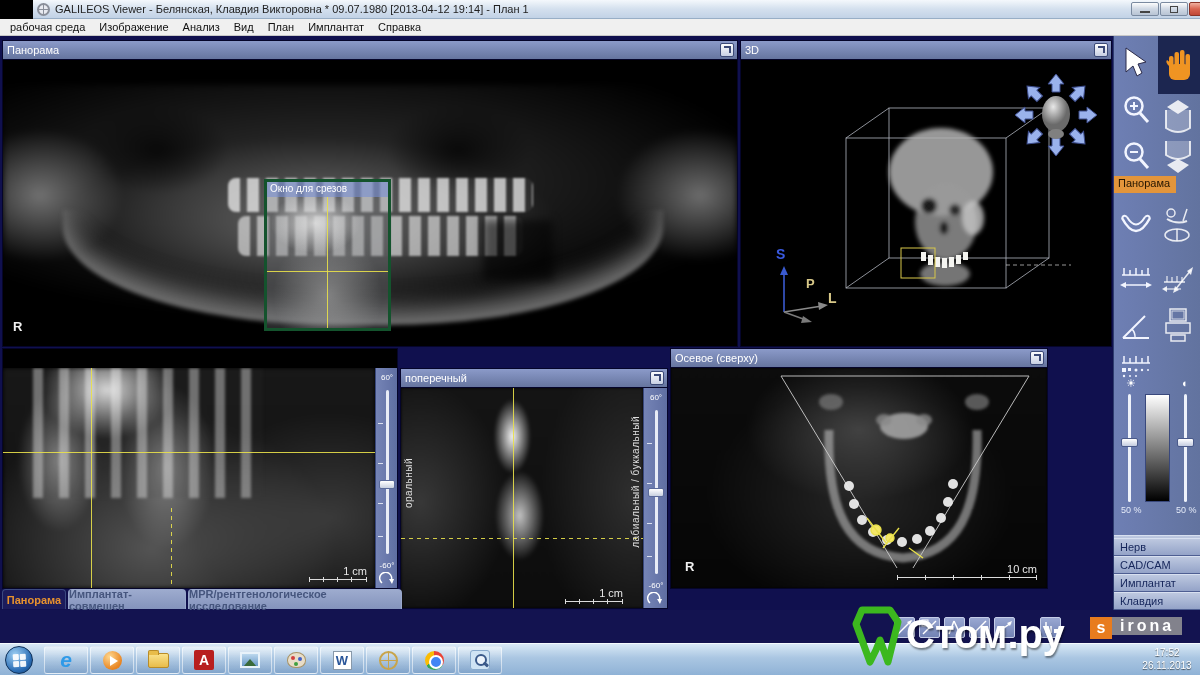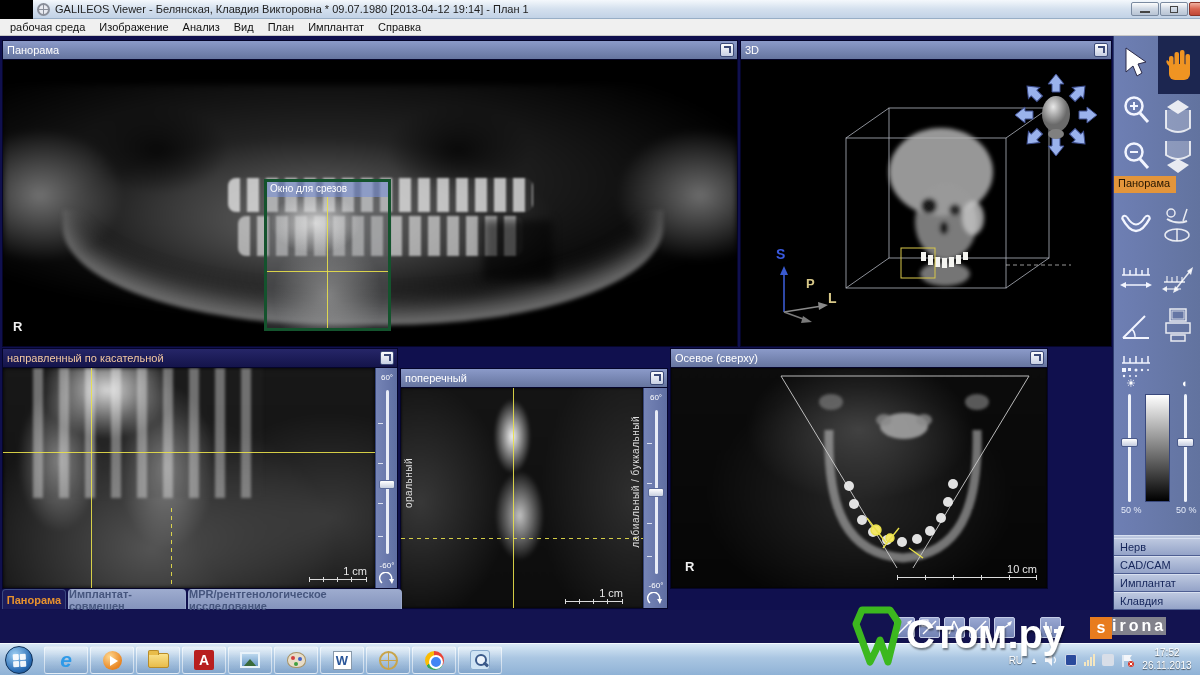--- a/index.html
+++ b/index.html
@@ -151,21 +151,21 @@
   .tab.active { background:#1c1c5c; color:#e8922e; font-weight:bold; border-color:#3c4a80; }
 
   
   #bstrip { left:0; top:610px; width:1200px; height:33px; background:#131350; }
   .mini-icon { position:absolute; top:7px; width:21px; height:21px;
     background:linear-gradient(#9aa8d2,#7282b4); border:1px solid #c6cee8; border-radius:2px; }
   #sirona { position:absolute; top:7px; left:1090px; height:22px; display:flex; }
   #sirona-s { width:22px; height:22px; background:#e87c1e; color:#fff; font-weight:bold;
     font-size:16px; display:flex; align-items:center; justify-content:center; }
   #sirona-rest { height:18px; background:rgba(150,150,150,.85); color:#fff; font-weight:bold;
-    font-size:16px; letter-spacing:3px; padding:0 0; display:flex; align-items:center; }
+    font-size:16px; letter-spacing:3px; padding:0 8px; display:flex; align-items:center; }
   #watermark { left:848px; top:606px; z-index:60; display:flex; align-items:flex-start; }
   #wm-text { font-size:40px; font-weight:bold; color:#fff; line-height:56px;
     text-shadow:1px 2px 2px rgba(0,0,0,.45); margin-left:2px; }
 
   
   #taskbar { left:0; top:643px; width:1200px; height:32px;
     background:linear-gradient(#d8e8f6,#aac6e2 45%,#8fb2d6);
     border-top:1px solid #f4fafe; z-index:40; }
   #startorb { position:absolute; left:5px; top:2px; width:28px; height:28px; border-radius:50%;
     background:radial-gradient(circle at 35% 30%, #9ed0f4, #2a6cb4 65%, #123c6e);
@@ -350,24 +350,20 @@
         <use href="#harr" transform="rotate(90 43 43)"></use>
         <use href="#harr" transform="rotate(135 43 43)"></use>
         <ellipse cx="43" cy="42" rx="14" ry="18" fill="url(#hg)"></ellipse>
         <ellipse cx="43" cy="62" rx="8" ry="5" fill="#808080"></ellipse>
       </svg>
     </div>
   </div>
 </div>
 
 <div class="viewport abs" style="left:2px;top:348px;width:396px;height:241px;">
-  <div class="vp-header dark">
-    <span class="vp-title">направленный по касательной</span>
-    <span class="maxbox"></span>
-  </div>
   <div class="vp-content" style="right:22px;">
     <div class="art" id="tang-art"></div>
     <div class="art" id="tang-roots"></div>
     <div class="crossv" style="left:88px;top:0;bottom:0;"></div>
     <div class="crossh" style="left:0;right:0;top:84px;"></div>
     <div class="dashv" style="left:168px;top:140px;height:82px;"></div>
     <div class="scalebar" style="right:8px;bottom:8px;width:58px;">
       <span>1 cm</span>
       <div class="scale-line">
           <i style="left:0"></i>
@@ -726,39 +722,17 @@
     </div>
   <div class="taskbtn" style="left:366px;">
       <span class="g-gal"></span>
     </div>
   <div class="taskbtn" style="left:412px;">
       <span class="g-chrome"></span>
     </div>
   <div class="taskbtn" style="left:458px;">
       <span class="g-search"></span>
     </div>
-  <div id="tray">
-    <span class="trayglyph">RU</span>
-    <span class="trayglyph" style="font-size:8px;">▲</span>
-    <svg width="13" height="12" viewBox="0 0 13 12">
-      <polygon points="0,4 3,4 7,0 7,12 3,8 0,8" fill="#f4f6fa"></polygon>
-      <path d="M9,3 Q12,6 9,9" stroke="#f4f6fa" stroke-width="1.2" fill="none"></path>
-    </svg>
-    <span style="width:12px;height:12px;background:#2a4a9c;border:1px solid #cfd8ea;border-radius:2px;display:inline-block;"></span>
-    <span class="netbars">
-        <i style="height:4px;"></i>
-        <i style="height:6px;"></i>
-        <i style="height:9px;"></i>
-        <i style="height:12px;"></i>
-      </span>
-    <span style="width:12px;height:12px;background:#d8dee8;border-radius:2px;display:inline-block;"></span>
-    <svg width="13" height="13" viewBox="0 0 13 13">
-      <line x1="2" y1="1" x2="2" y2="13" stroke="#f4f6fa" stroke-width="1.4"></line>
-      <path d="M3,1 L11,1 L9,4 L11,7 L3,7 Z" fill="#f4f6fa"></path>
-      <circle cx="10" cy="10" r="3" fill="#d83a2a"></circle>
-      <path d="M8.6,8.6 L11.4,11.4 M11.4,8.6 L8.6,11.4" stroke="#fff" stroke-width="1"></path>
-    </svg>
-  </div>
   <div id="clock">
     <div>17:52</div>
     <div>26.11.2013</div>
   </div>
 </div>
 
 </body></html>

